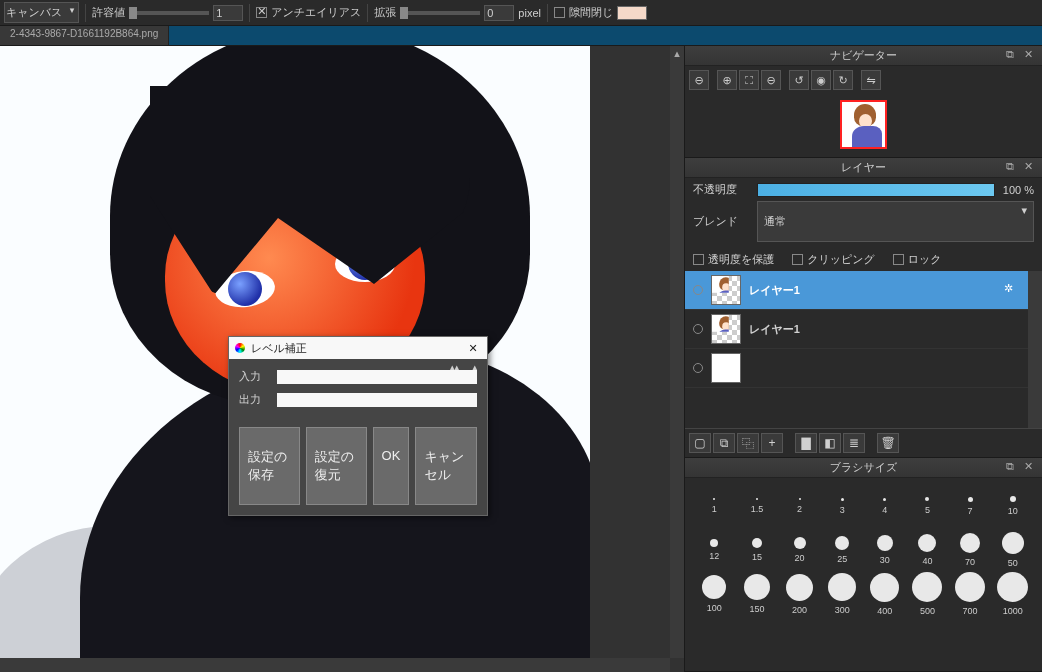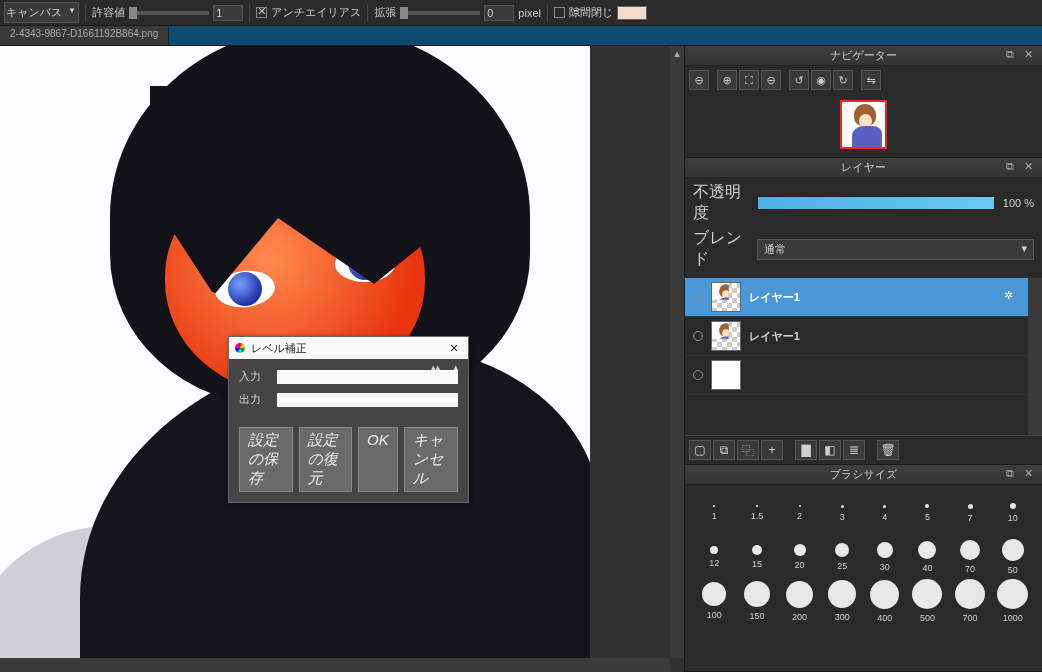--- a/index.html
+++ b/index.html
@@ -24,24 +24,24 @@
 .panel { border-bottom: 1px solid #1a1a1a; }
 .panel-header { height: 20px; background: linear-gradient(#3e3e3e,#343434); display: flex; align-items: center; justify-content: center; position: relative; font-size: 11px; border-bottom:1px solid #222; }
 .panel-header .btns { position: absolute; right: 4px; top: 2px; display: flex; gap: 4px; }
 .panel-header .pbtn { width: 14px; height: 14px; color: #aaa; cursor: pointer; }
 .nav-icons { display: flex; gap: 2px; padding: 4px; }
 .nav-icon { width: 20px; height: 20px; border: 1px solid #555; background: #3a3a3a; display: flex; align-items: center; justify-content: center; font-size: 11px; color: #ccc; }
 .nav-preview { display: flex; justify-content: center; padding: 6px 0 8px 0; }
 .nav-thumb { width: 47px; height: 49px; border: 2px solid #ff2222; background: #fff; }
 .layer-controls { padding: 4px 8px; }
 .lrow { display: flex; align-items: center; margin-bottom: 4px; gap: 8px; }
-.lrow .lbl { width: 56px; font-size: 16px; }
+.lrow .lbl { width: 56px; font-size: 11px; }
 .opacity-bar { flex: 1; height: 14px; background: #3a3a3a; position: relative; border: 1px solid #222; }
 .opacity-fill { height: 100%; background: linear-gradient(90deg,#4cb0e4,#6cc8f0); width: 100%; }
-.blend-dd { flex: 1; background: #3a3a3a; border: 1px solid #555; padding: 2px 6px; position:relative; }
+.blend-dd { flex: 1; background: #3a3a3a; border: 1px solid #555; padding: 12px 6px; position:relative; }
 .blend-dd::after{content:"▾";position:absolute;right:6px;top:2px;}
 .layer-checks { display: flex; gap: 18px; padding: 2px 8px 4px 8px; }
 .small-chk { display: flex; align-items: center; gap: 4px; }
 .small-chk .box { width: 11px; height: 11px; border: 1px solid #888; }
 .layers-list { }
 .layer-item { display: flex; align-items: center; padding: 4px 8px; gap: 8px; border-bottom: 1px solid #333; }
 .layer-item.selected { background: #4a98d8; color: #fff; }
 .layer-vis { width: 10px; height: 10px; border-radius: 50%; border: 1px solid #888; }
 .layer-thumb { width: 30px; height: 30px; background: #fff; border: 1px solid #666; }
 .layer-thumb.checker{background:repeating-conic-gradient(#ccc 0 25%,#fff 0 50%) 0 0/10px 10px;}
@@ -51,30 +51,30 @@
 .layer-toolbar { display: flex; gap: 2px; padding: 4px; border-top: 1px solid #444; }
 .lt-btn { width: 22px; height: 20px; border: 1px solid #555; background: #3a3a3a; display: flex; align-items: center; justify-content: center; font-size: 12px; }
 .lt-sep { width: 8px; }
 .brush-grid { display: grid; grid-template-columns: repeat(8, 1fr); padding: 6px 8px; gap: 0; }
 .brush-cell { height: 44px; display: flex; flex-direction: column; align-items: center; justify-content: center; gap: 4px; }
 .brush-dot { background: #e8e8e8; border-radius: 50%; }
 .brush-lbl { font-size: 9px; color: #ccc; }
 .canvas-scrollbar-v { position: absolute; right: 0; top: 0; bottom: 14px; width: 14px; background: #3a3a3a; }
 .canvas-scrollbar-v .arrow { height: 14px; display: flex; align-items: center; justify-content: center; color: #aaa; }
 .canvas-scrollbar-h { position: absolute; left: 0; right: 14px; bottom: 0; height: 14px; background: #3a3a3a; }
-.dialog { position: absolute; left: 228px; top: 290px; width: 241px; background: #454545; border: 1px solid #666; box-shadow: 2px 2px 6px rgba(0,0,0,.5); z-index: 10; }
+.dialog { position: absolute; left: 228px; top: 290px; width: 260px; background: #454545; border: 1px solid #666; box-shadow: 2px 2px 6px rgba(0,0,0,.5); z-index: 10; }
 .dialog-title { height: 22px; background: #f8f8f8; color: #222; display: flex; align-items: center; padding: 0 6px; font-size: 11px; gap: 6px; }
 .dialog-title .close { margin-left: auto; width: 16px; text-align: center; cursor: pointer; }
 .dialog-body { padding: 10px 10px 8px 10px; }
 .drow { display: flex; align-items: center; gap: 10px; margin-bottom: 8px; }
 .drow .dlbl { width: 28px; }
 .gradbox { flex: 1; height: 14px; background: #f8f8f8; position: relative; }
 .marker { position: absolute; top: -8px; font-size: 9px; }
 .dialog-buttons { display: flex; gap: 6px; padding: 4px 10px 10px 10px; }
-.dbtn { background: #6a6a6a; border: 1px solid #888; padding: 3px 8px; font-size: 15px; color: #eee; cursor: pointer; font-style: italic; }
+.dbtn { background: #6a6a6a; border: 1px solid #888; padding: 20px 8px; font-size: 13px; color: #eee; cursor: pointer; }
 .logo-dot{width:10px;height:10px;border-radius:50%;background:conic-gradient(red,yellow,green,cyan,blue,magenta,red);}
 
 .art{position:absolute;inset:0;}
 .art .hair{position:absolute;left:110px;top:-20px;width:420px;height:380px;background:#121218;border-radius:50% 50% 40% 40%;}
 .art .face{position:absolute;left:165px;top:120px;width:260px;height:230px;background:radial-gradient(circle at 40% 40%, #ff8a50, #e83510 70%);border-radius:48% 48% 50% 50%;}
 .art .bang{position:absolute;left:150px;top:40px;width:320px;height:220px;background:#121218;border-radius:0 0 70% 50%;clip-path:polygon(0 0,100% 0,100% 55%,70% 90%,40% 60%,20% 95%,0 50%);}
 .art .eye{position:absolute;width:60px;height:36px;background:#fff;border-radius:50%;}
 .art .eye1{left:215px;top:225px;transform:rotate(-6deg);} .art .eye2{left:335px;top:200px;}
 .art .iris{position:absolute;width:34px;height:34px;border-radius:50%;background:radial-gradient(circle at 35% 35%,#7aa0ff,#2030a8 70%);}
 .art .iris1{left:228px;top:226px;} .art .iris2{left:348px;top:200px;}
@@ -215,20 +215,34 @@
           <div class="opacity-bar">
               <div class="opacity-fill"></div>
             </div>
           <span>100 %</span>
         </div>
         <div class="lrow">
           <span class="lbl">ブレンド</span>
           <div class="blend-dd">通常</div>
         </div>
       </div>
+      <div class="layer-checks">
+        <div class="small-chk">
+            <span class="box"></span>
+            <span>透明度を保護</span>
+          </div>
+        <div class="small-chk">
+            <span class="box"></span>
+            <span>クリッピング</span>
+          </div>
+        <div class="small-chk">
+            <span class="box"></span>
+            <span>ロック</span>
+          </div>
+      </div>
       <div style="display:flex">
         <div class="layers-list" style="flex:1">
           <div class="layer-item selected">
             <span class="layer-vis"></span>
             <div class="layer-thumb checker">
                 <div class="thumb-art" style="transform:scale(.6);transform-origin:0 0">
                   <div class="th-hair"></div>
                   <div class="th-face"></div>
                   <div class="th-body"></div>
                 </div>

